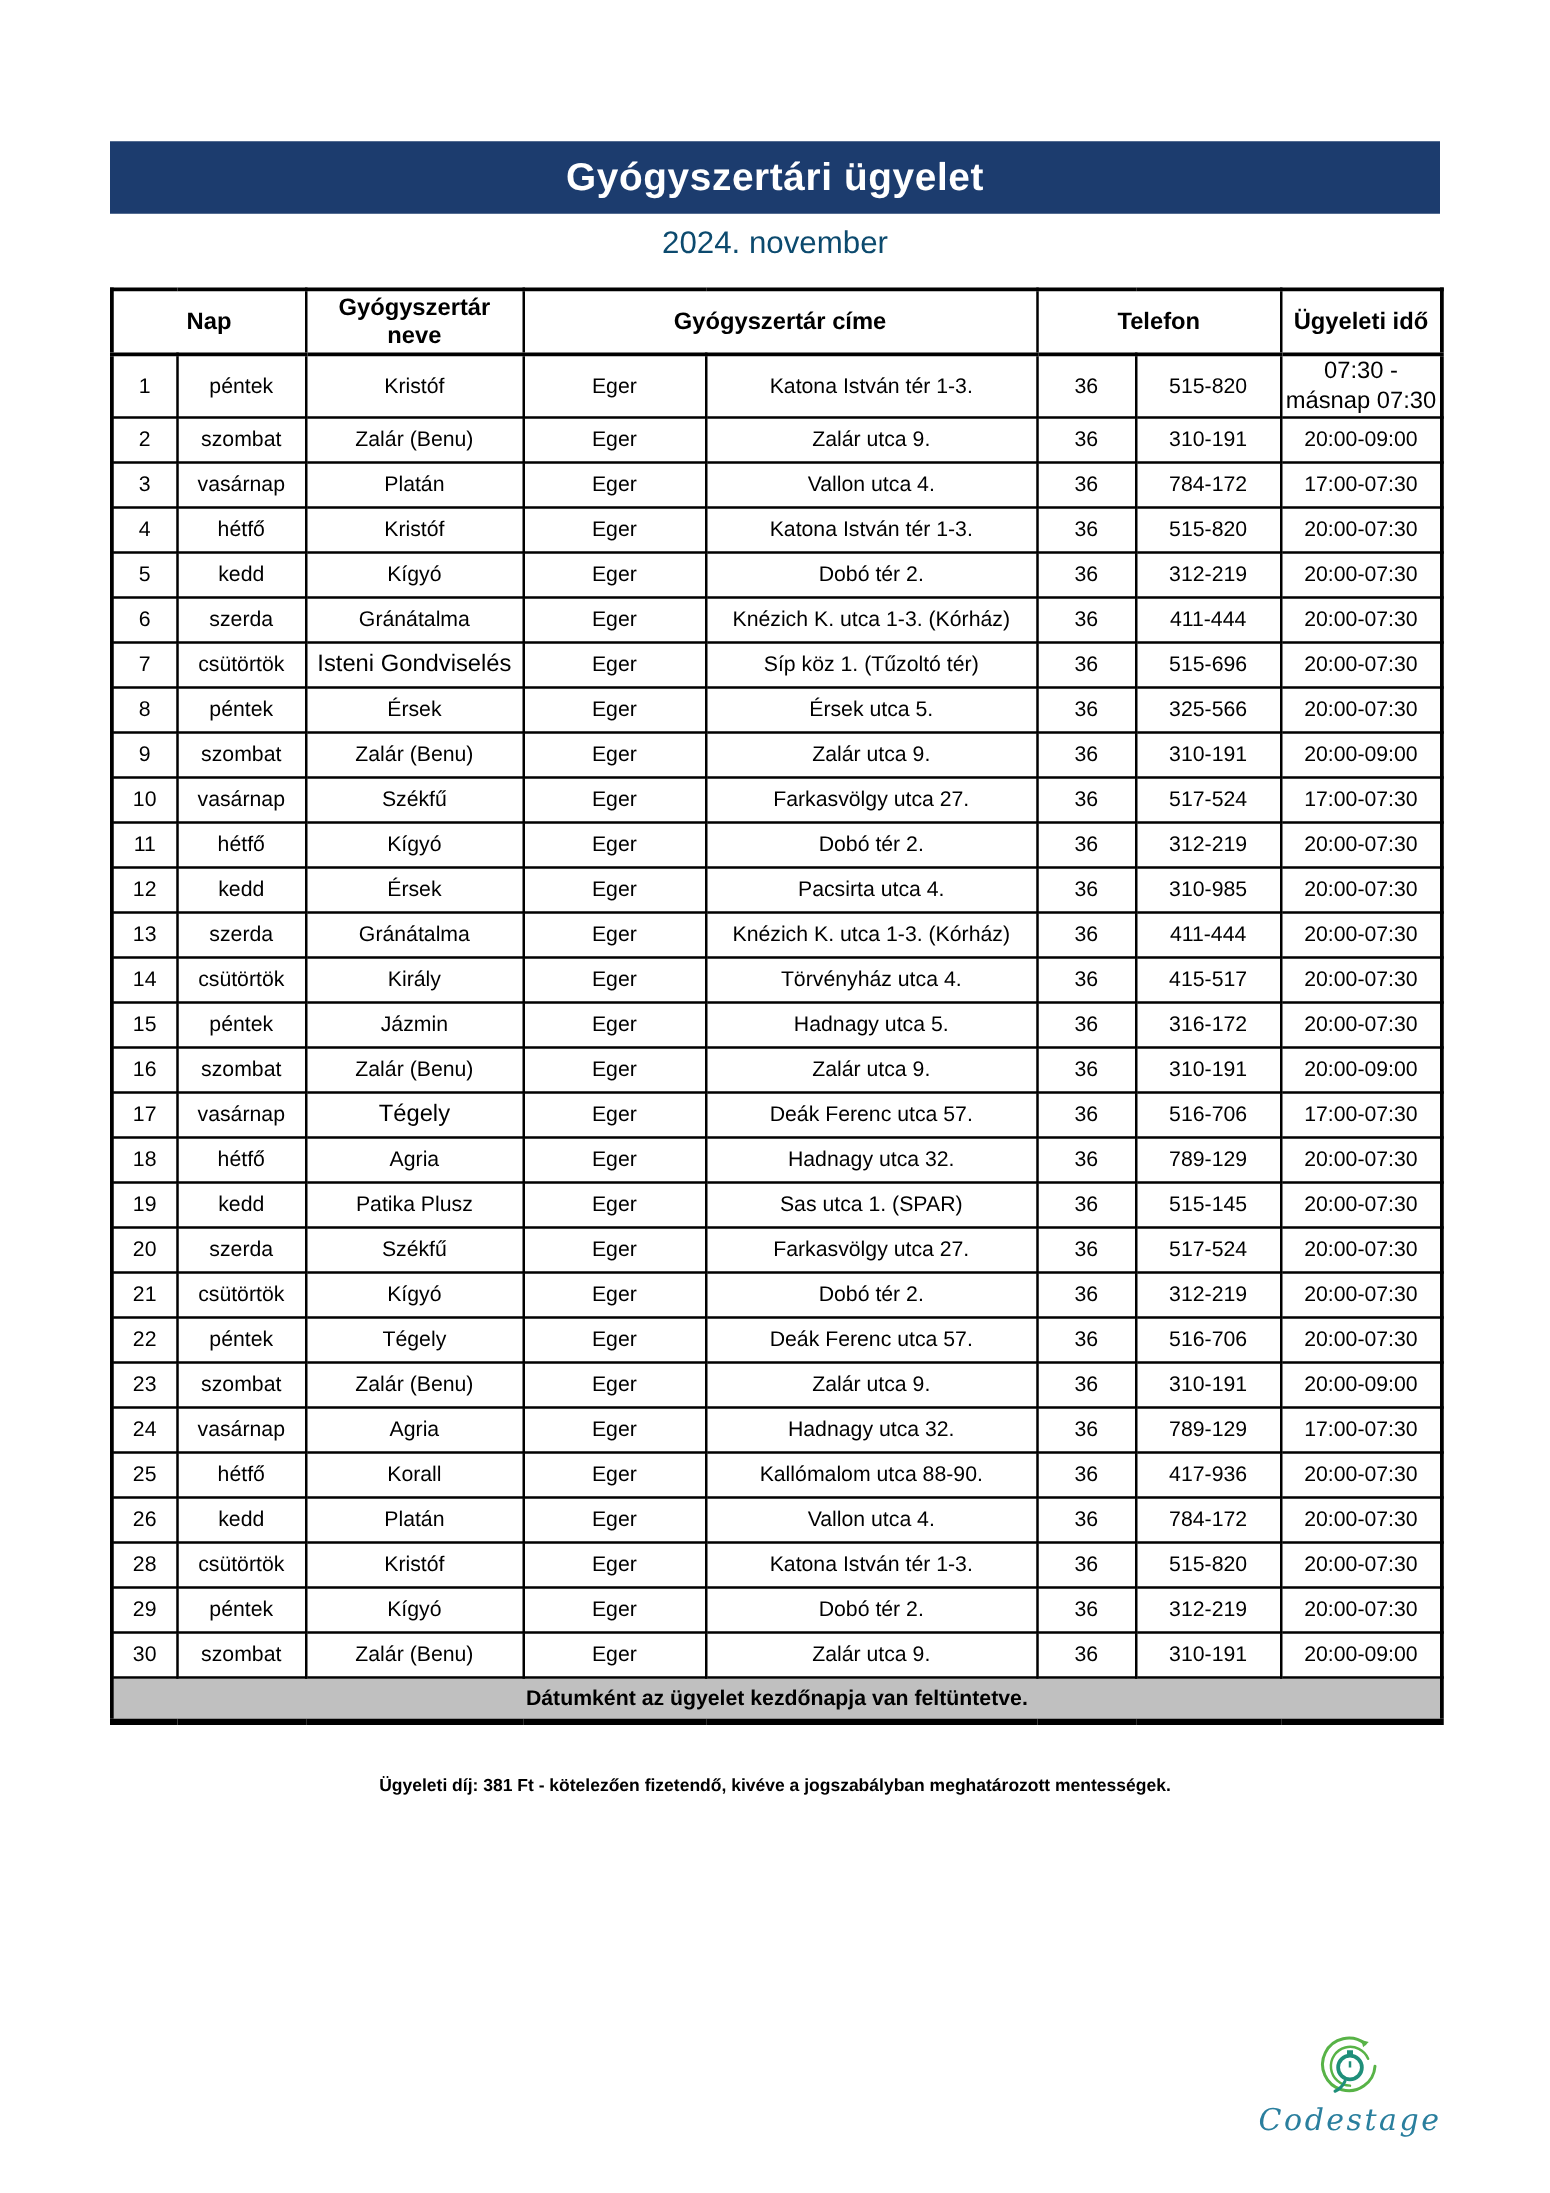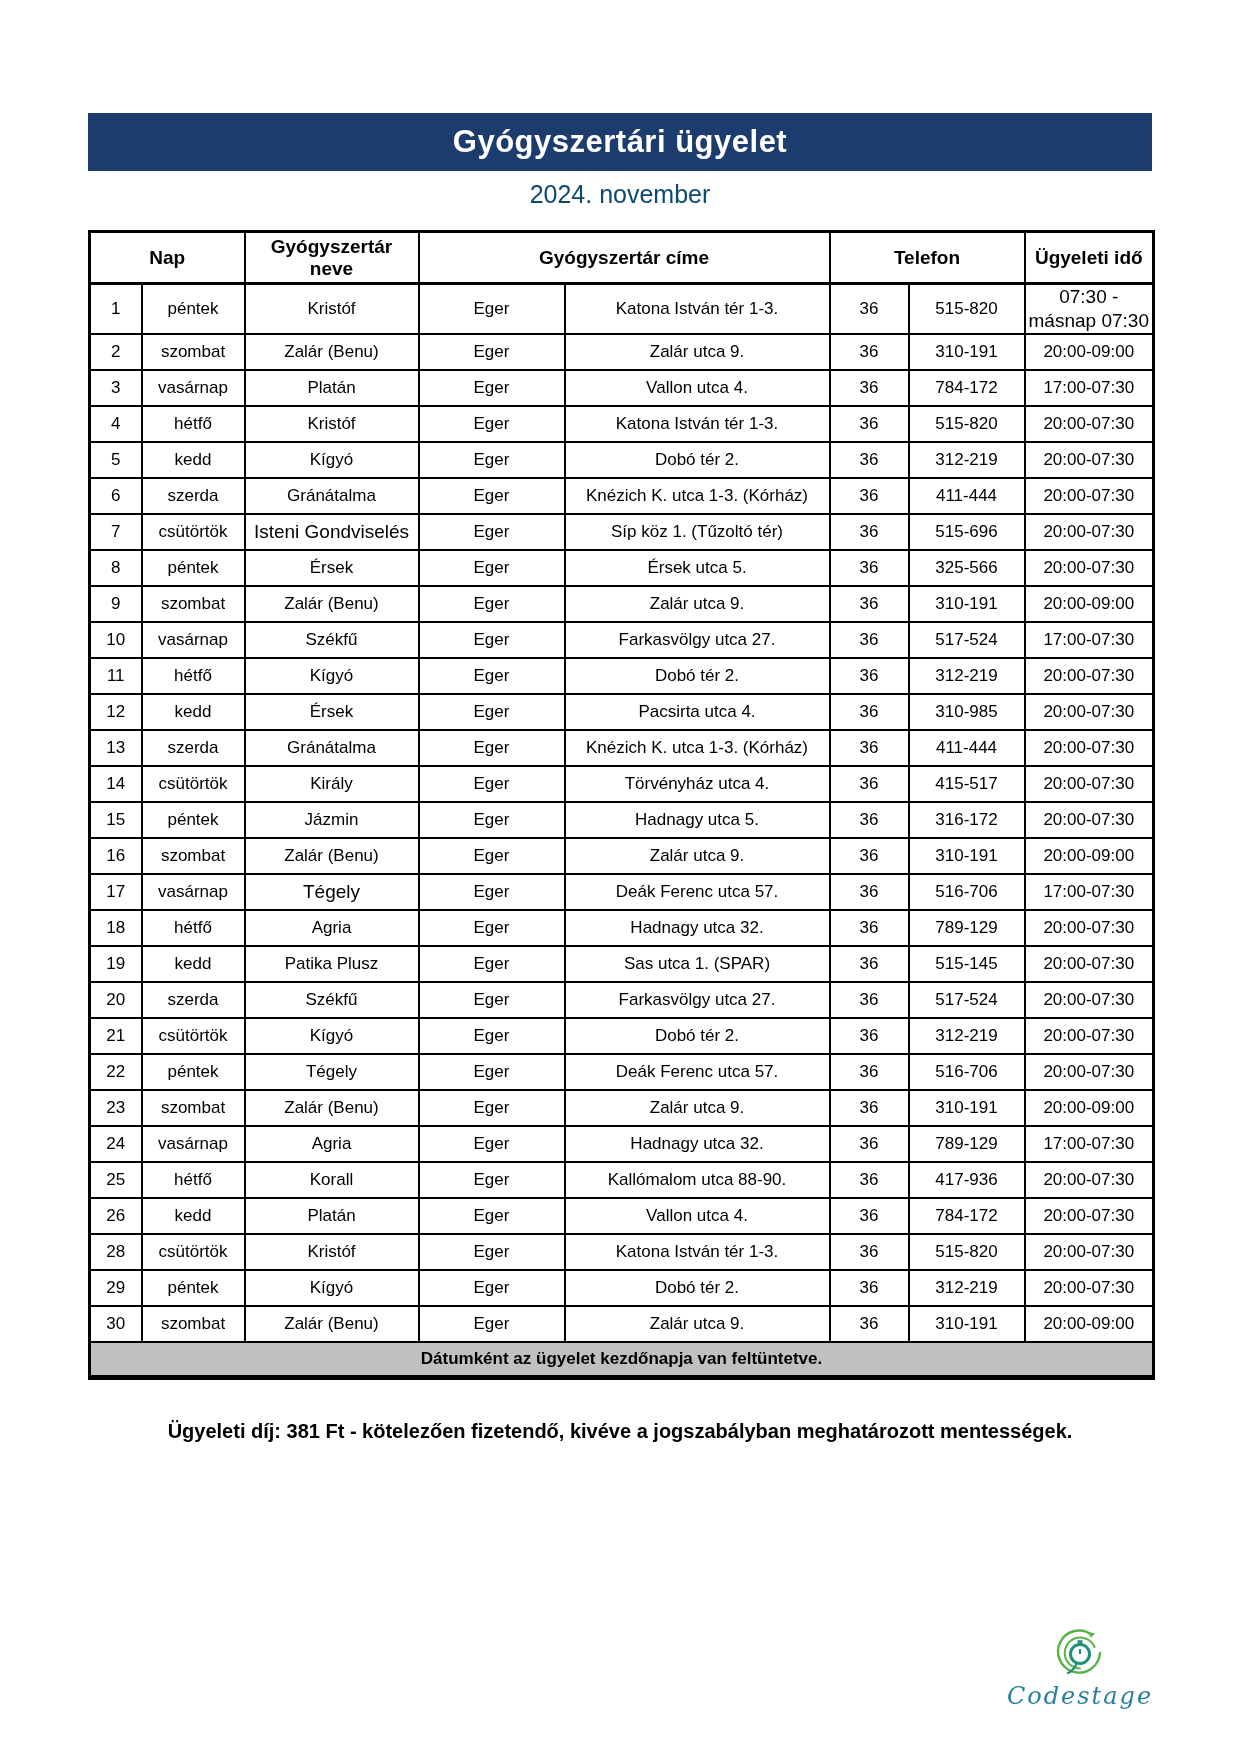--- a/index.html
+++ b/index.html
@@ -23,21 +23,21 @@
   table.sched tbody tr{height:36px;}
   table.sched tbody tr.tall{height:47px;}
   table.sched tbody td{font-size:17px;}
   table.sched tbody td.small{font-size:19px;}
   table.sched tbody td.small2{font-size:19px;line-height:1.25;}
   tr.note-row{height:40px;}
   tr.note-row td{background:#c0c0c0;font-size:19px;font-weight:bold;
     border-bottom:5px solid #000;text-align:center;}
 
   .fee-note{position:absolute;left:88px;top:1420px;width:1064px;text-align:center;
-    font-size:20px;font-weight:bold;color:#000;}
+    font-size:14px;font-weight:bold;color:#000;}
 
   .logo{position:absolute;left:1000px;top:1626px;width:160px;text-align:center;}
   .logo .mark{display:block;margin:0 auto;}
   .logo .word{font-family:"DejaVu Serif",serif;font-style:italic;
     font-size:24px;color:#2a7f9e;letter-spacing:2px;margin-top:2px;}
 </style>
 </head>
 <body>
 
 <div class="page">

